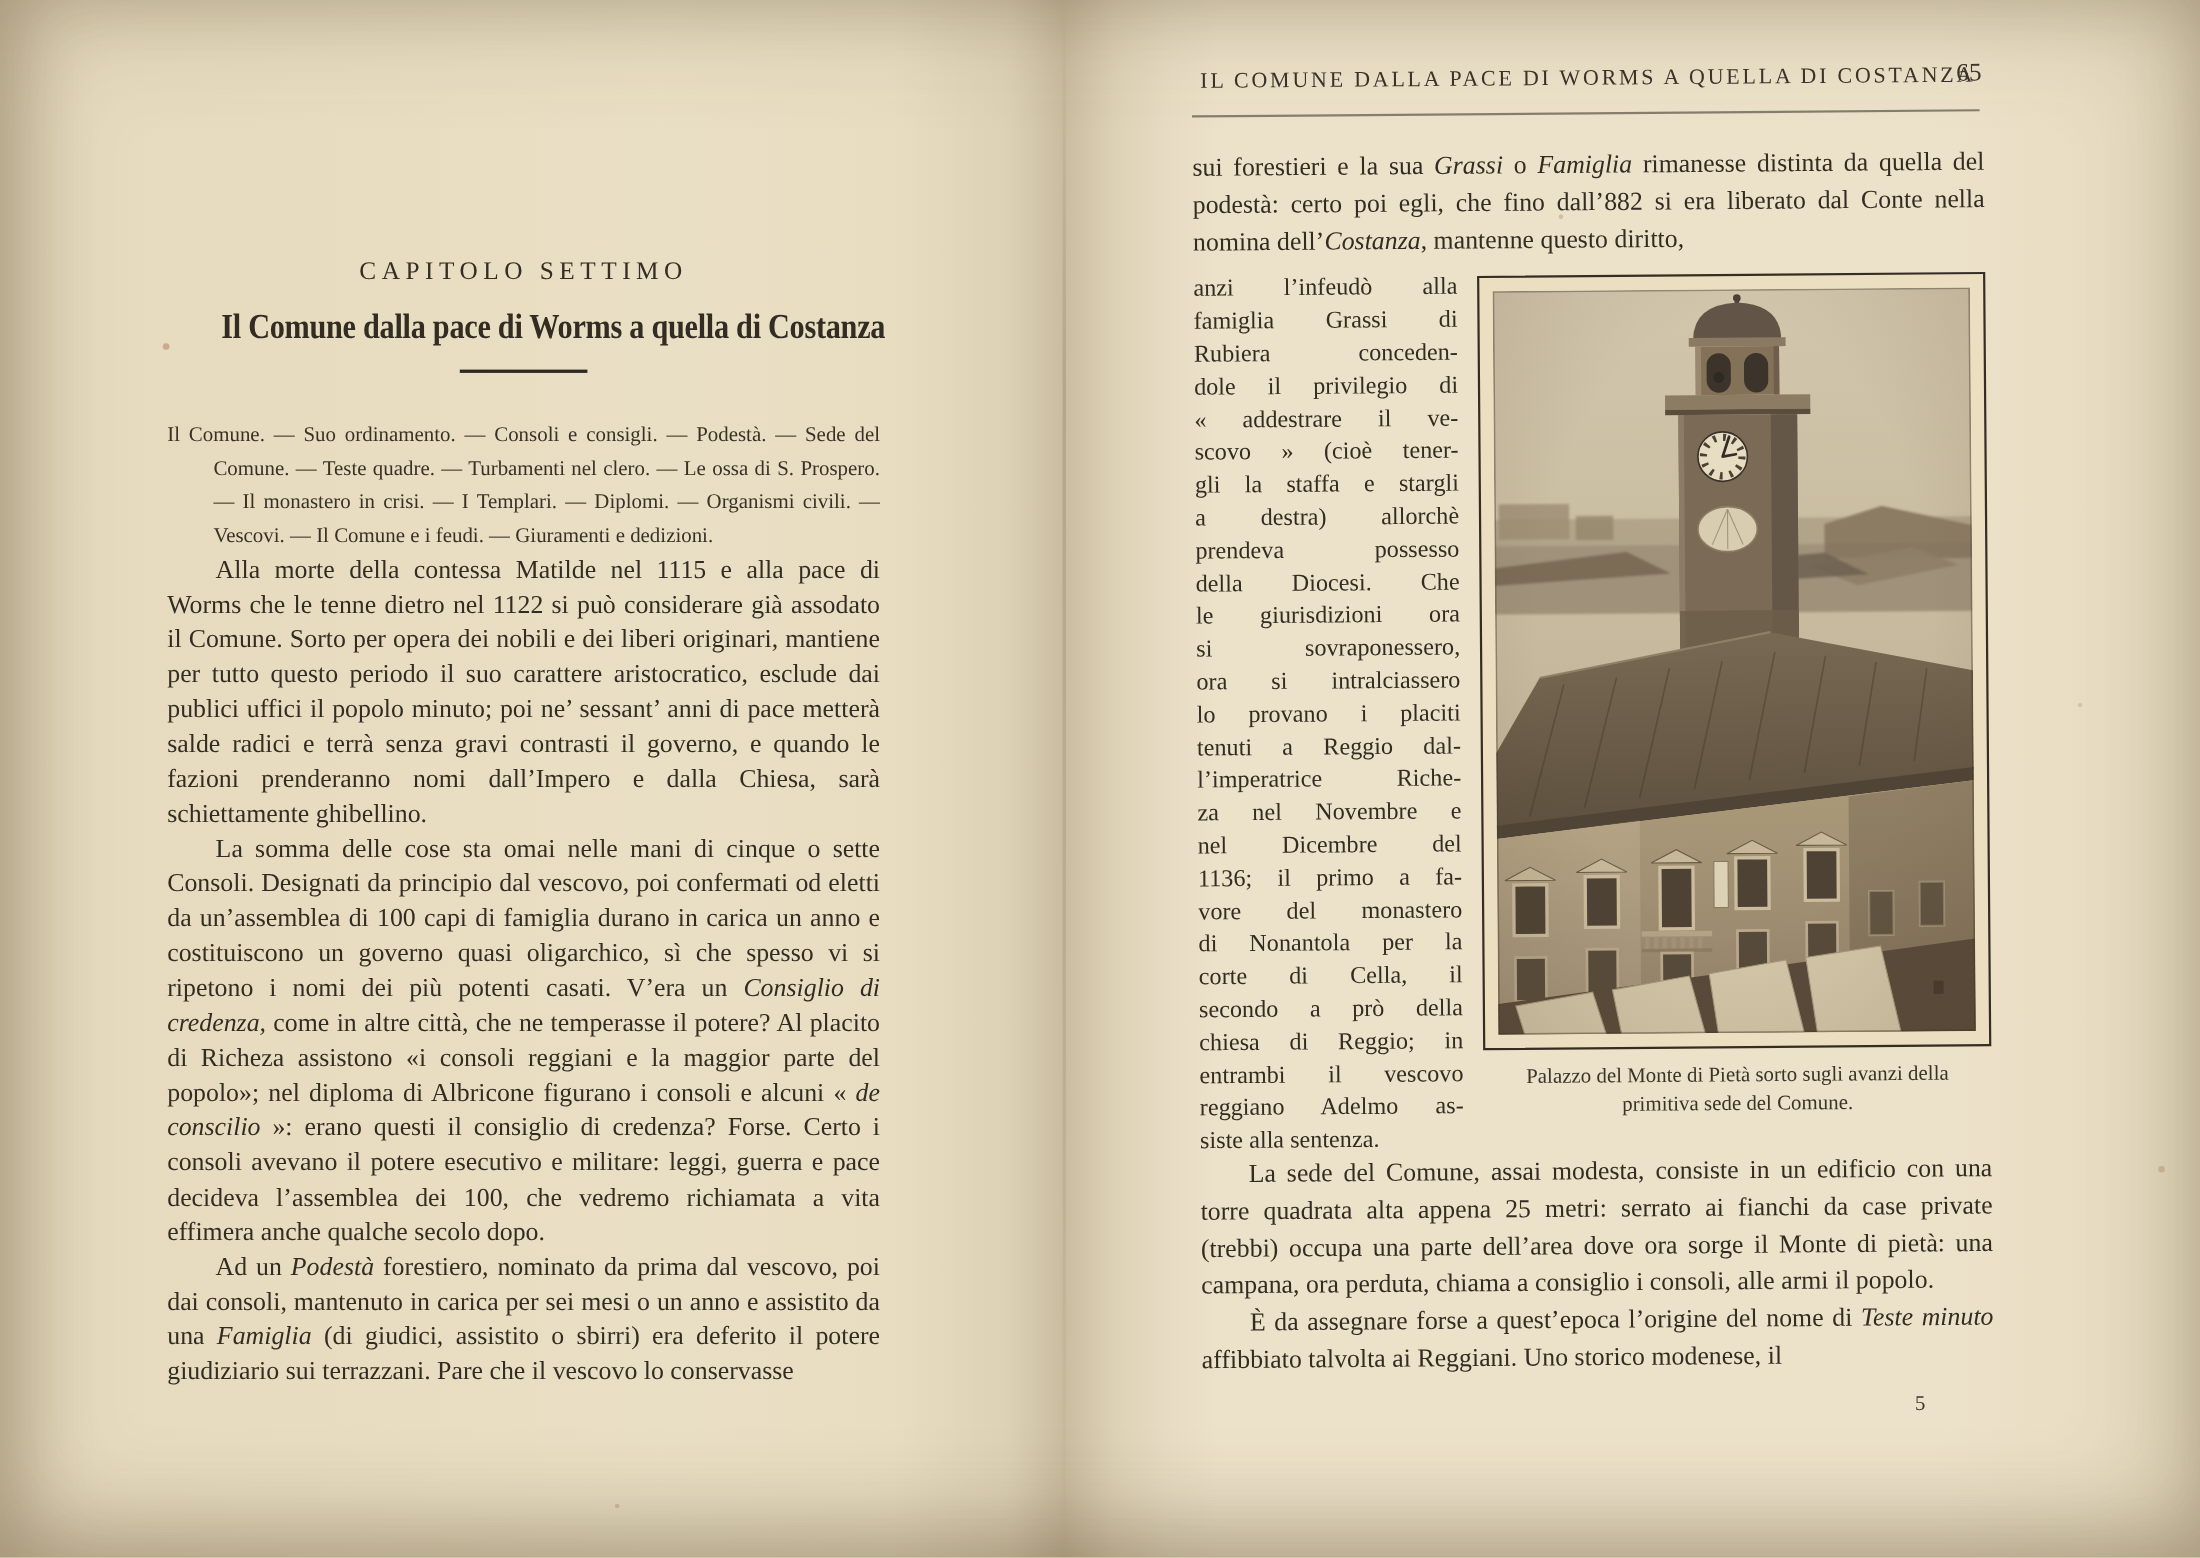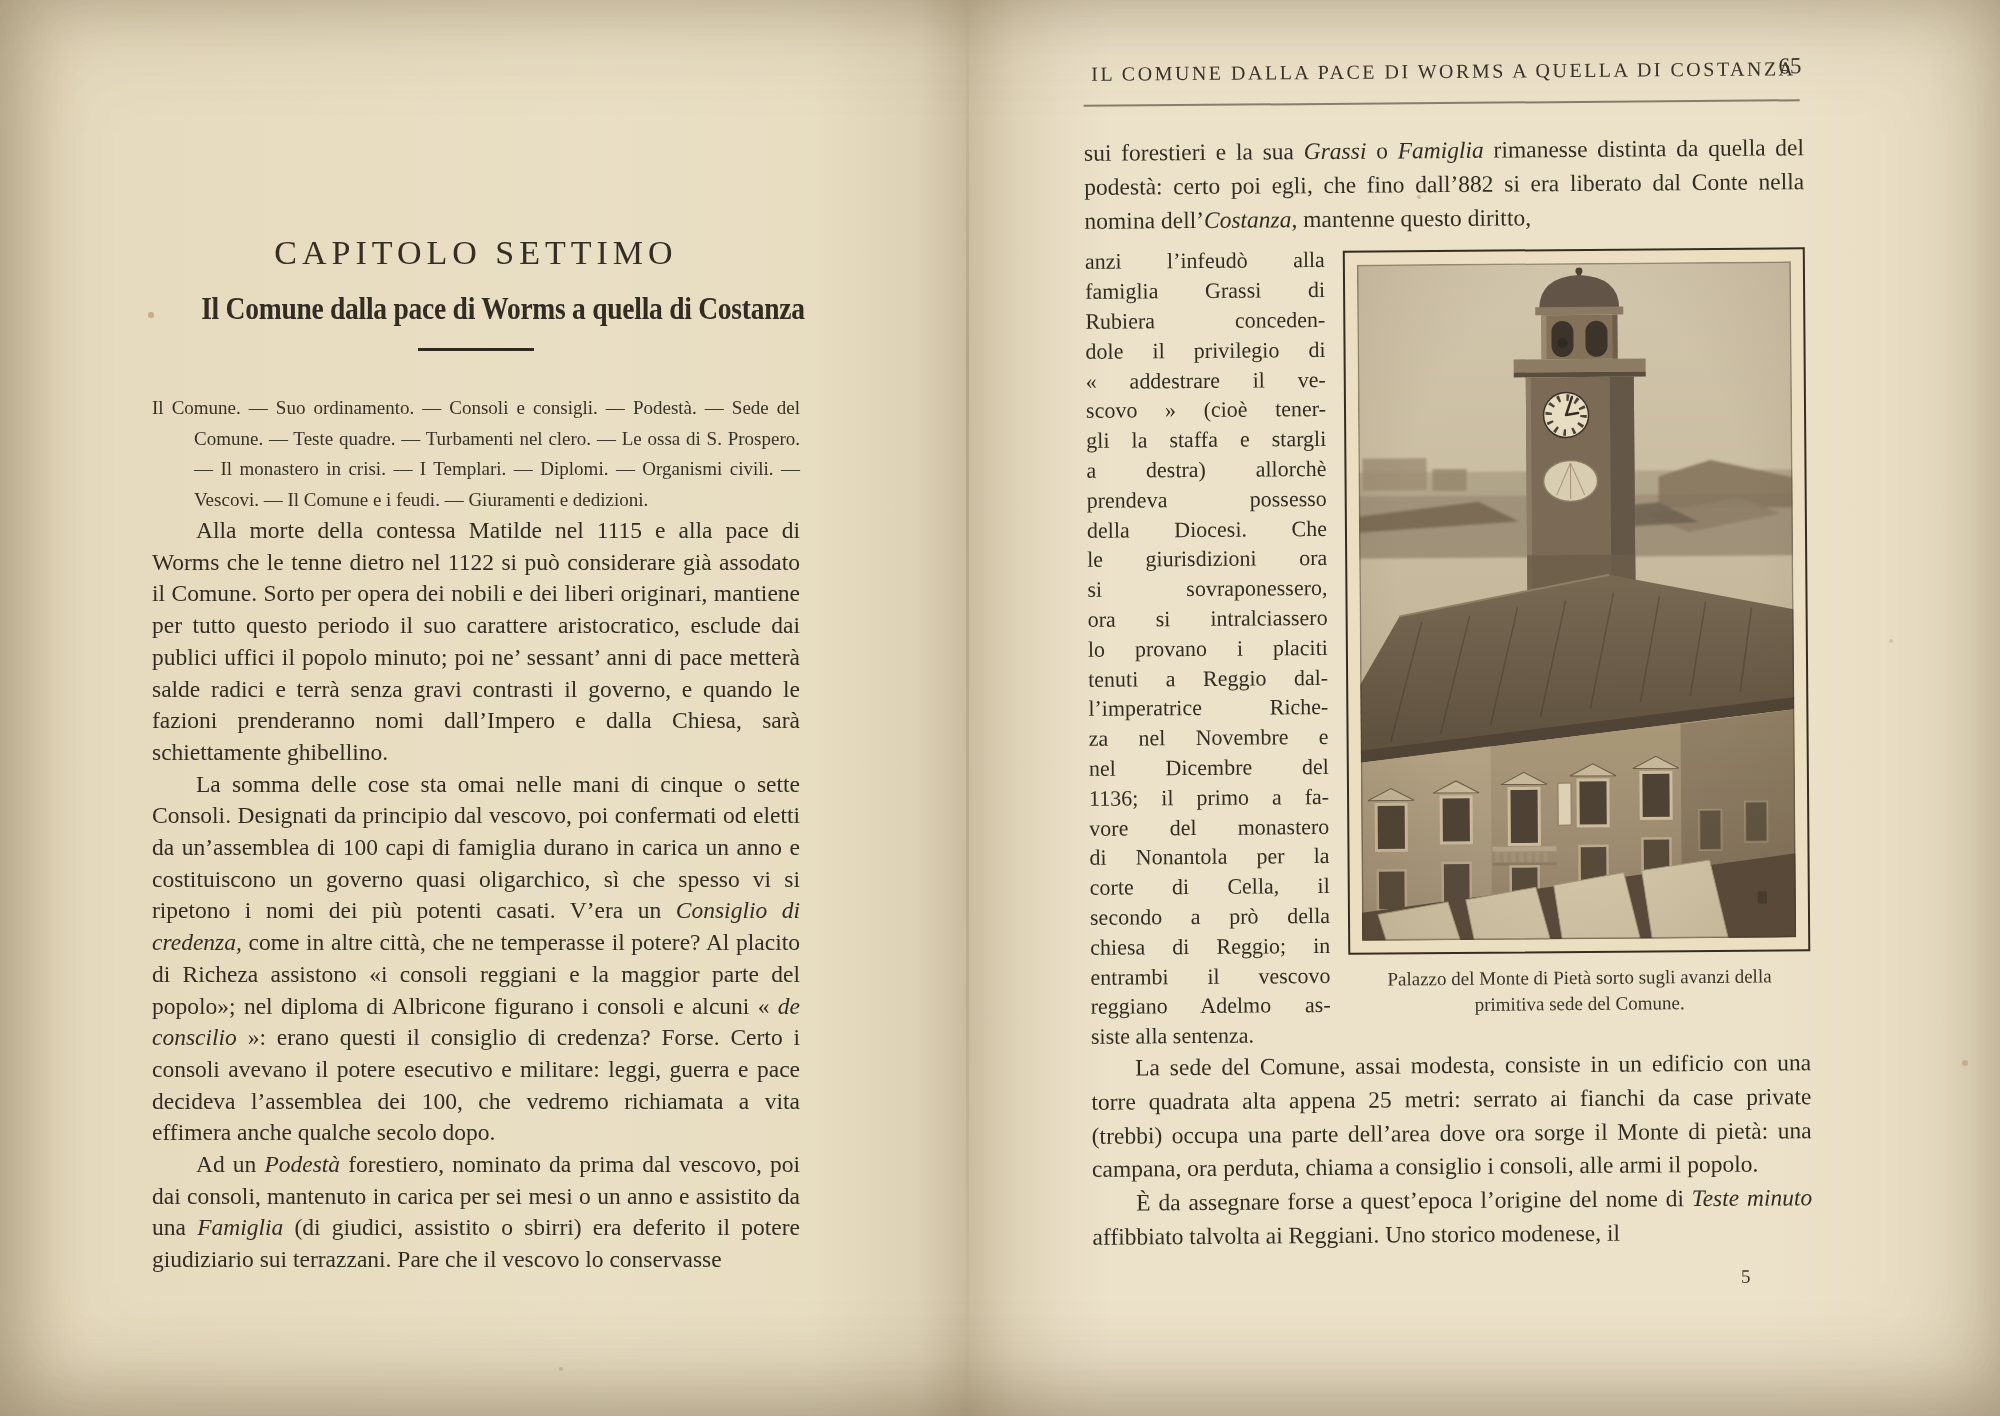--- a/index.html
+++ b/index.html
@@ -14,21 +14,21 @@
     background:linear-gradient(90deg,rgba(0,0,0,0) 0%,rgba(92,70,42,.07) 35%,rgba(70,52,28,.16) 52%,rgba(92,70,42,.07) 68%,rgba(0,0,0,0) 100%);}
   .crease-line{position:absolute;left:966px;top:0;width:3px;height:100%;pointer-events:none;
     background:linear-gradient(180deg,rgba(60,45,25,0),rgba(60,45,25,.16) 25%,rgba(60,45,25,.10) 70%,rgba(60,45,25,0));}
   .specks{position:absolute;left:0;top:0;width:2px;height:2px;border-radius:50%;pointer-events:none;
     box-shadow:150px 314px 0 2px rgba(152,84,40,.35), 1418px 196px 0 1px rgba(150,96,50,.30),
                1964px 1062px 0 2px rgba(148,90,46,.25), 560px 1368px 0 1px rgba(140,90,50,.25),
                1890px 640px 0 1px rgba(150,96,50,.22);}
 
   
   .page-left{position:absolute;left:152px;top:234px;width:648px;}
-  .chapter-label{text-align:center;font-size:34px;letter-spacing:5px;color:#352e24;}
+  .chapter-label{text-align:center;font-size:23px;letter-spacing:5px;color:#352e24;}
   .chapter-title{text-align:center;margin:18px 0 0;font-size:32px;font-weight:bold;letter-spacing:-.3px;white-space:nowrap;}
   .chapter-title .squeeze{display:inline-block;transform:scaleX(.86);transform-origin:50% 50%;}
   .title-rule{width:116px;height:3px;background:#2e2820;margin:21px auto 0;}
   .summary{margin-top:42px;font-size:19px;line-height:30.5px;text-align:justify;padding-left:42px;text-indent:-42px;color:#383126;}
   .body-text{font-size:23.5px;line-height:31.7px;text-align:justify;}
   .para{margin:0;}
   .para.indent{text-indent:44px;}
   .it{font-style:italic;}
 
   

